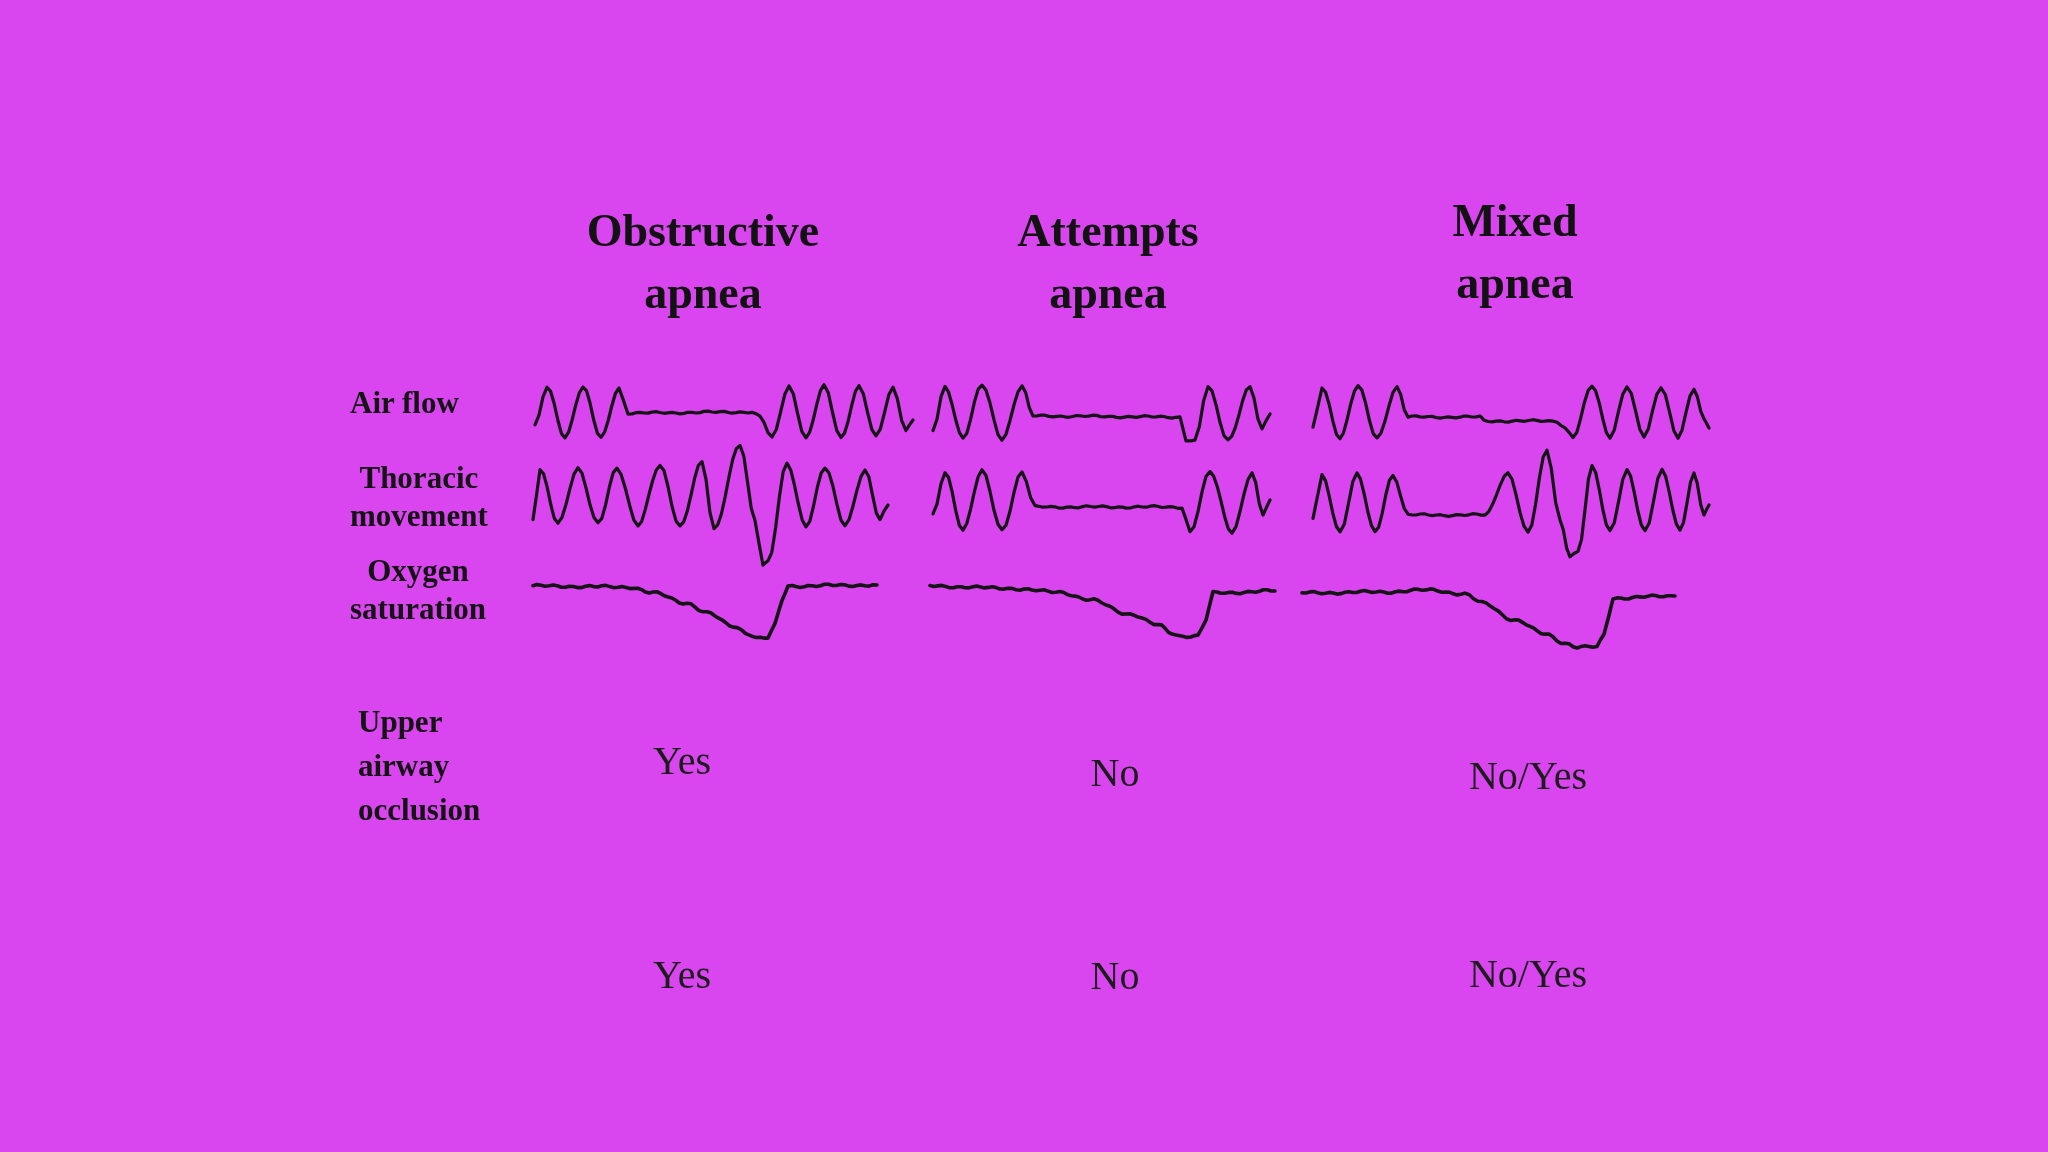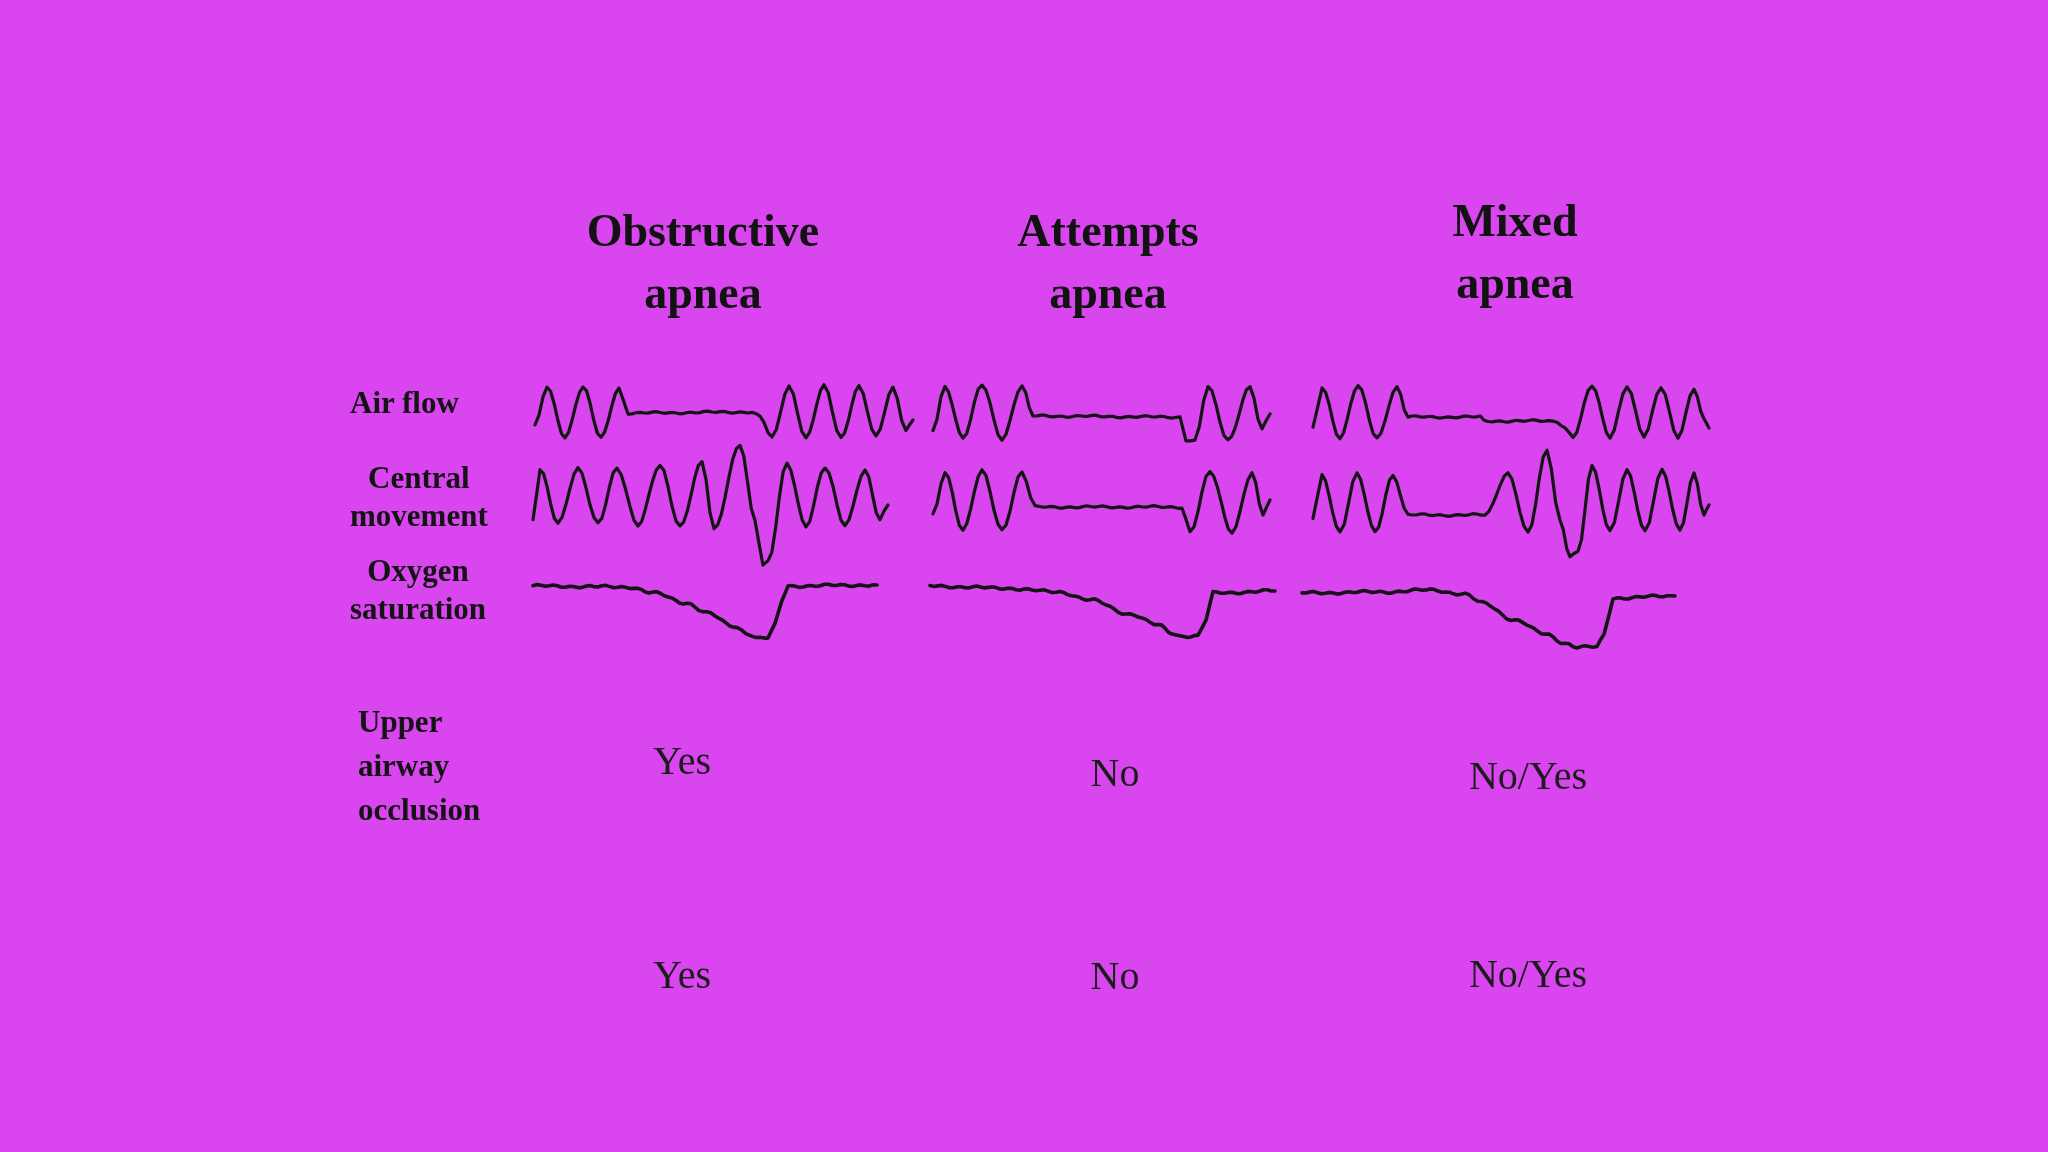--- a/index.html
+++ b/index.html
@@ -69,21 +69,21 @@
   </div>
   <div class="col-header" style="left:1515px;top:190px">
     <div>Mixed</div>
     <div>apnea</div>
   </div>
 
   <div class="row-label lh-trace" style="left:350px;top:384px">
     <div>Air flow</div>
   </div>
   <div class="row-label lh-trace" style="left:350px;top:459px">
-    <div>Central</div>
+    <div>Thoracic</div>
     <div>movement</div>
   </div>
   <div class="row-label lh-trace" style="left:350px;top:552px">
     <div>Oxygen</div>
     <div>saturation</div>
   </div>
   <div class="row-label lh-occl" style="left:350px;top:700px">
     <div>Upper</div>
     <div>airway</div>
     <div>occlusion</div>

